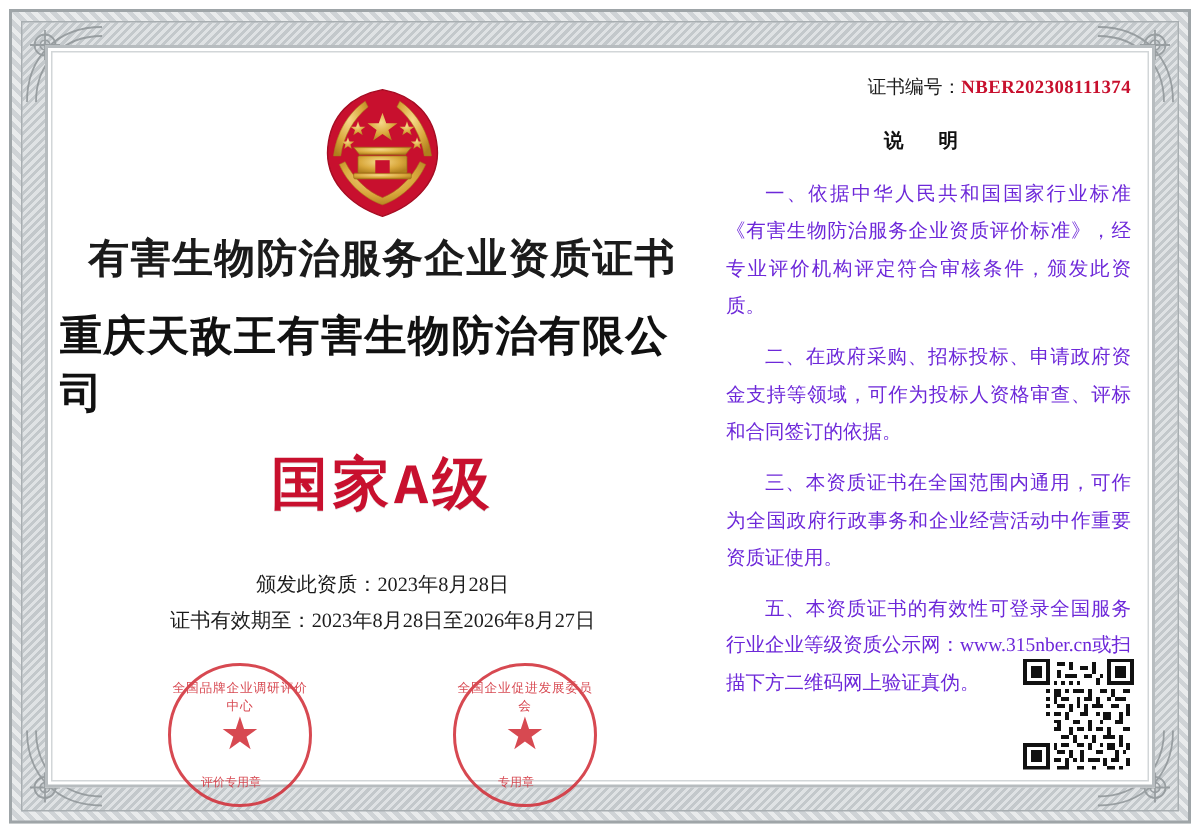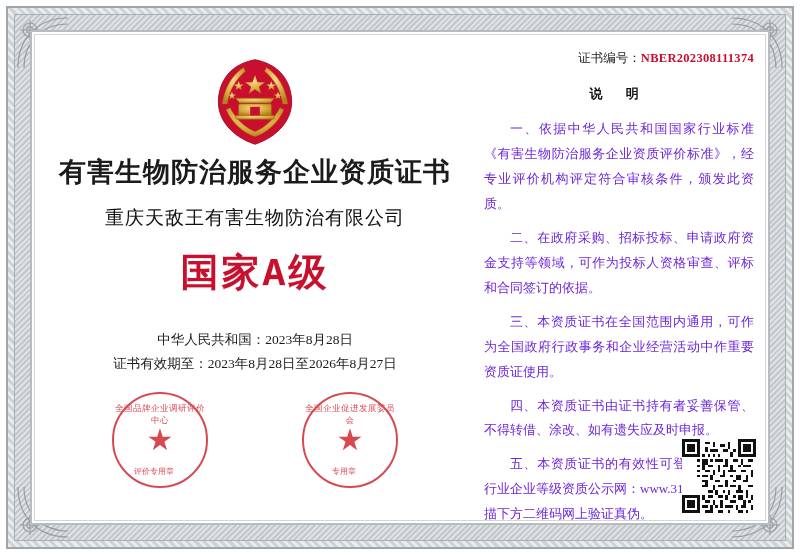--- a/index.html
+++ b/index.html
@@ -111,24 +111,23 @@
   }
   .cert-declare {
     text-align: center;
     font-family: "Liberation Serif", serif;
     font-size: 17px;
     color: #222;
     margin-top: 16px;
     letter-spacing: 2px;
   }
   .company-name {
-    text-align: center;
-    font-family: "Liberation Serif", serif;
-    font-size: 19px;
-    font-weight: normal;
+    font-family: "Liberation Serif", serif;
+    font-size: 28px;
+    font-weight: bold;
     color: #111;
     margin-top: 14px;
     letter-spacing: 1px;
   }
   .grade {
     text-align: center;
     font-family: Liberation Mono, monospace;
     font-size: 38px;
     font-weight: bold;
     color: #c8102e;
@@ -337,21 +336,21 @@
 
       <div class="title-main">有害生物防治服务企业资质证书</div>
 
 
       <div class="company-name">重庆天敌王有害生物防治有限公司</div>
 
       <div class="grade">国家A级</div>
 
       <div class="dates">
         <div class="row">
-          <span>中华人民共和国：</span><span>2023年8月28日</span>
+          <span>颁发此资质：</span><span>2023年8月28日</span>
         </div>
         <div class="row">
           <span>证书有效期至：</span><span>2023年8月28日至2026年8月27日</span>
         </div>
       </div>
 
       <div class="seals">
         <div class="seal-block">
           <div class="seal">
             <div class="seal-text">全国品牌企业调研评价中心</div>
@@ -376,21 +375,20 @@
 
       <div class="cert-no">
         <span>证书编号：</span><span class="value">NBER202308111374</span>
       </div>
 
       <div class="notice-title">说 明</div>
 
       <div class="notice-item">一、依据中华人民共和国国家行业标准《有害生物防治服务企业资质评价标准》，经专业评价机构评定符合审核条件，颁发此资质。</div>
       <div class="notice-item">二、在政府采购、招标投标、申请政府资金支持等领域，可作为投标人资格审查、评标和合同签订的依据。</div>
       <div class="notice-item">三、本资质证书在全国范围内通用，可作为全国政府行政事务和企业经营活动中作重要资质证使用。</div>
-      <div class="notice-item">四、本资质证书由证书持有者妥善保管、不得转借、涂改、如有遗失应及时申报。</div>
       <div class="notice-item">五、本资质证书的有效性可登录全国服务行业企业等级资质公示网：www.315nber.cn或扫描下方二维码网上验证真伪。</div>
 
       <div class="qr">
         <svg viewBox="0 0 29 29" width="74" height="74" shape-rendering="crispEdges">
           <rect width="29" height="29" fill="#ffffff"></rect>
           <g fill="#111111">
 
             <path d="M0 0h7v7h-7z"></path>
               <path d="M1 1h5v5h-5z" fill="#fff"></path>
               <path d="M2 2h3v3h-3z"></path>

